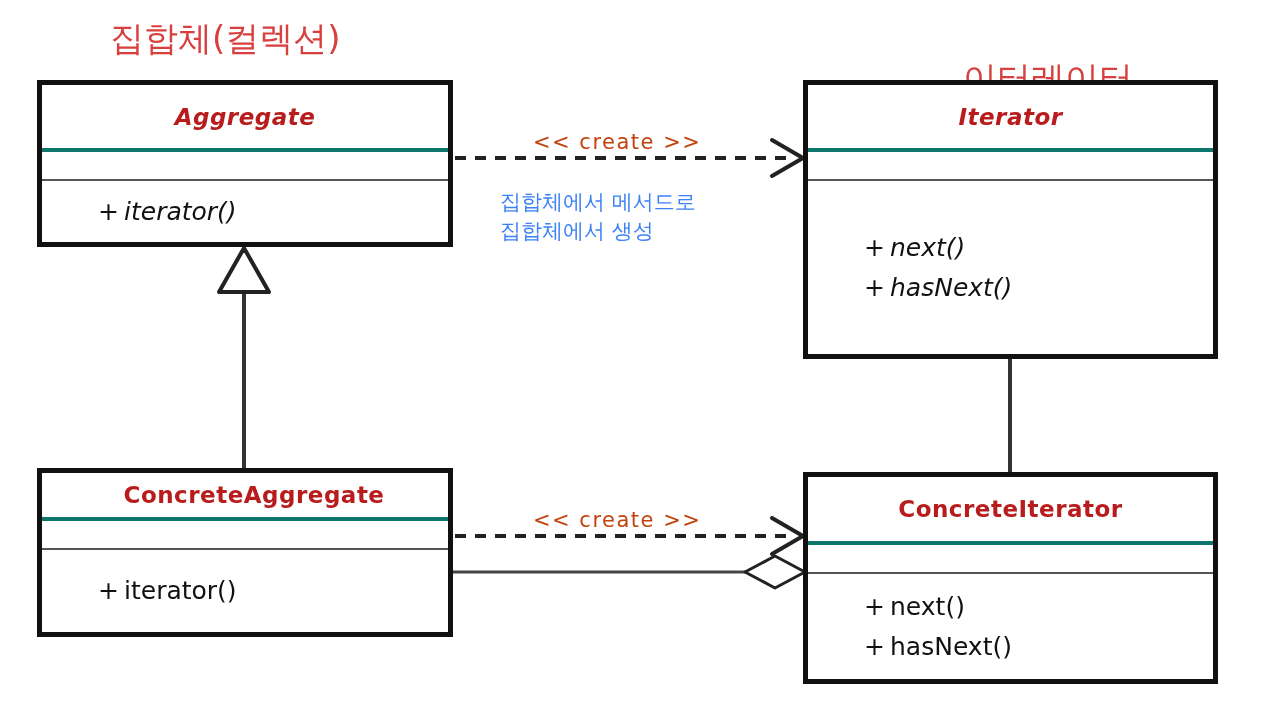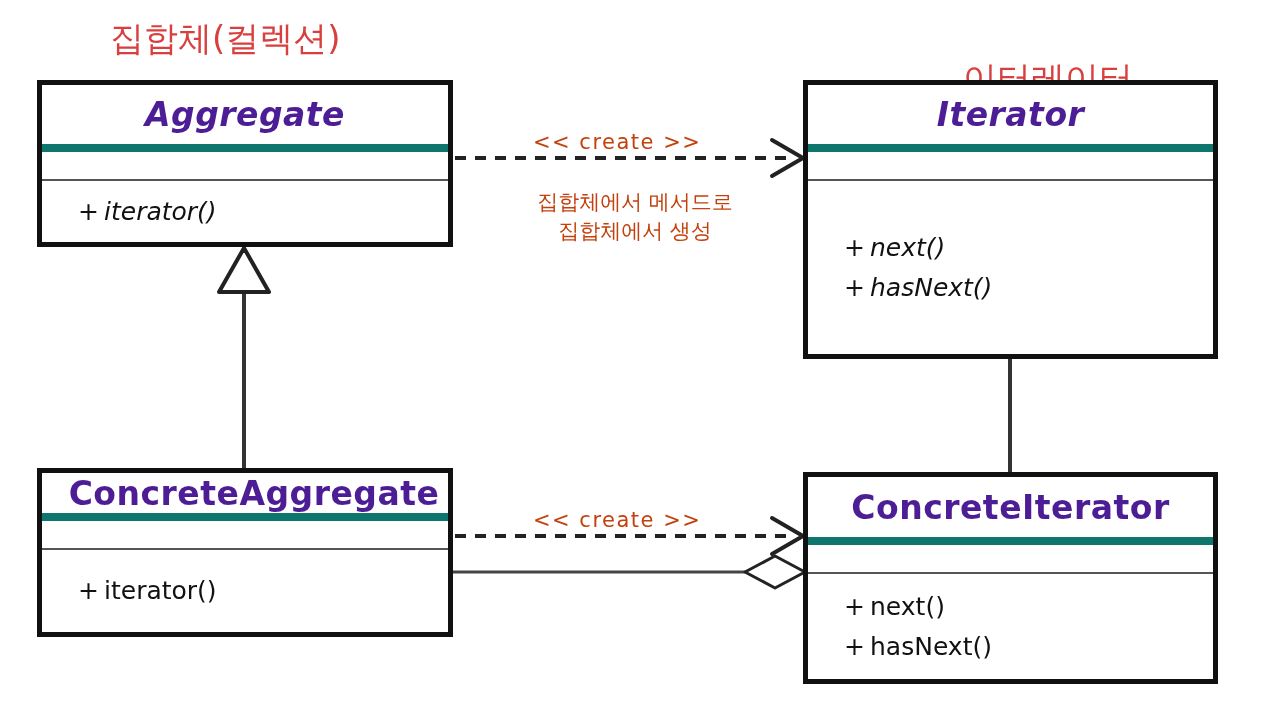--- a/index.html
+++ b/index.html
@@ -36,36 +36,36 @@
     background: #ffffff;
     border: 5px solid #111111;
     display: flex;
     flex-direction: column;
   }
   .uml-name {
     box-sizing: border-box;
     display: flex;
     align-items: center;
     justify-content: center;
-    border-bottom: 8px solid #0f766e;
+    border-bottom: 4px solid #0f766e;
     font-weight: bold;
-    font-size: 33px;
-    color: #4c1d95;
+    font-size: 23px;
+    color: #b91c1c;
     letter-spacing: 0.5px;
   }
   .uml-attrs {
     box-sizing: border-box;
     border-bottom: 2px solid #555555;
   }
   .uml-ops {
     box-sizing: border-box;
     display: flex;
     flex-direction: column;
     justify-content: center;
-    padding-left: 36px;
+    padding-left: 56px;
   }
   .uml-op {
     font-size: 25px;
     color: #111111;
     line-height: 40px;
     white-space: nowrap;
   }
   .uml-op .vis { display: inline-block; width: 26px; }
   .italic { font-style: italic; }
 
@@ -75,25 +75,24 @@
     font-size: 21px;
     color: #c2410c;
     letter-spacing: 1.5px;
     white-space: nowrap;
     font-family: "DejaVu Sans", "Liberation Sans", sans-serif;
   }
 
   
   .note {
     position: absolute;
-    color: #c2410c;
+    color: #3b82f6;
     font-size: 21px;
     line-height: 29px;
     white-space: nowrap;
-    text-align: center;
   }
 
   
   #connectors {
     position: absolute;
     left: 0;
     top: 0;
     width: 1280px;
     height: 716px;
     pointer-events: none;

